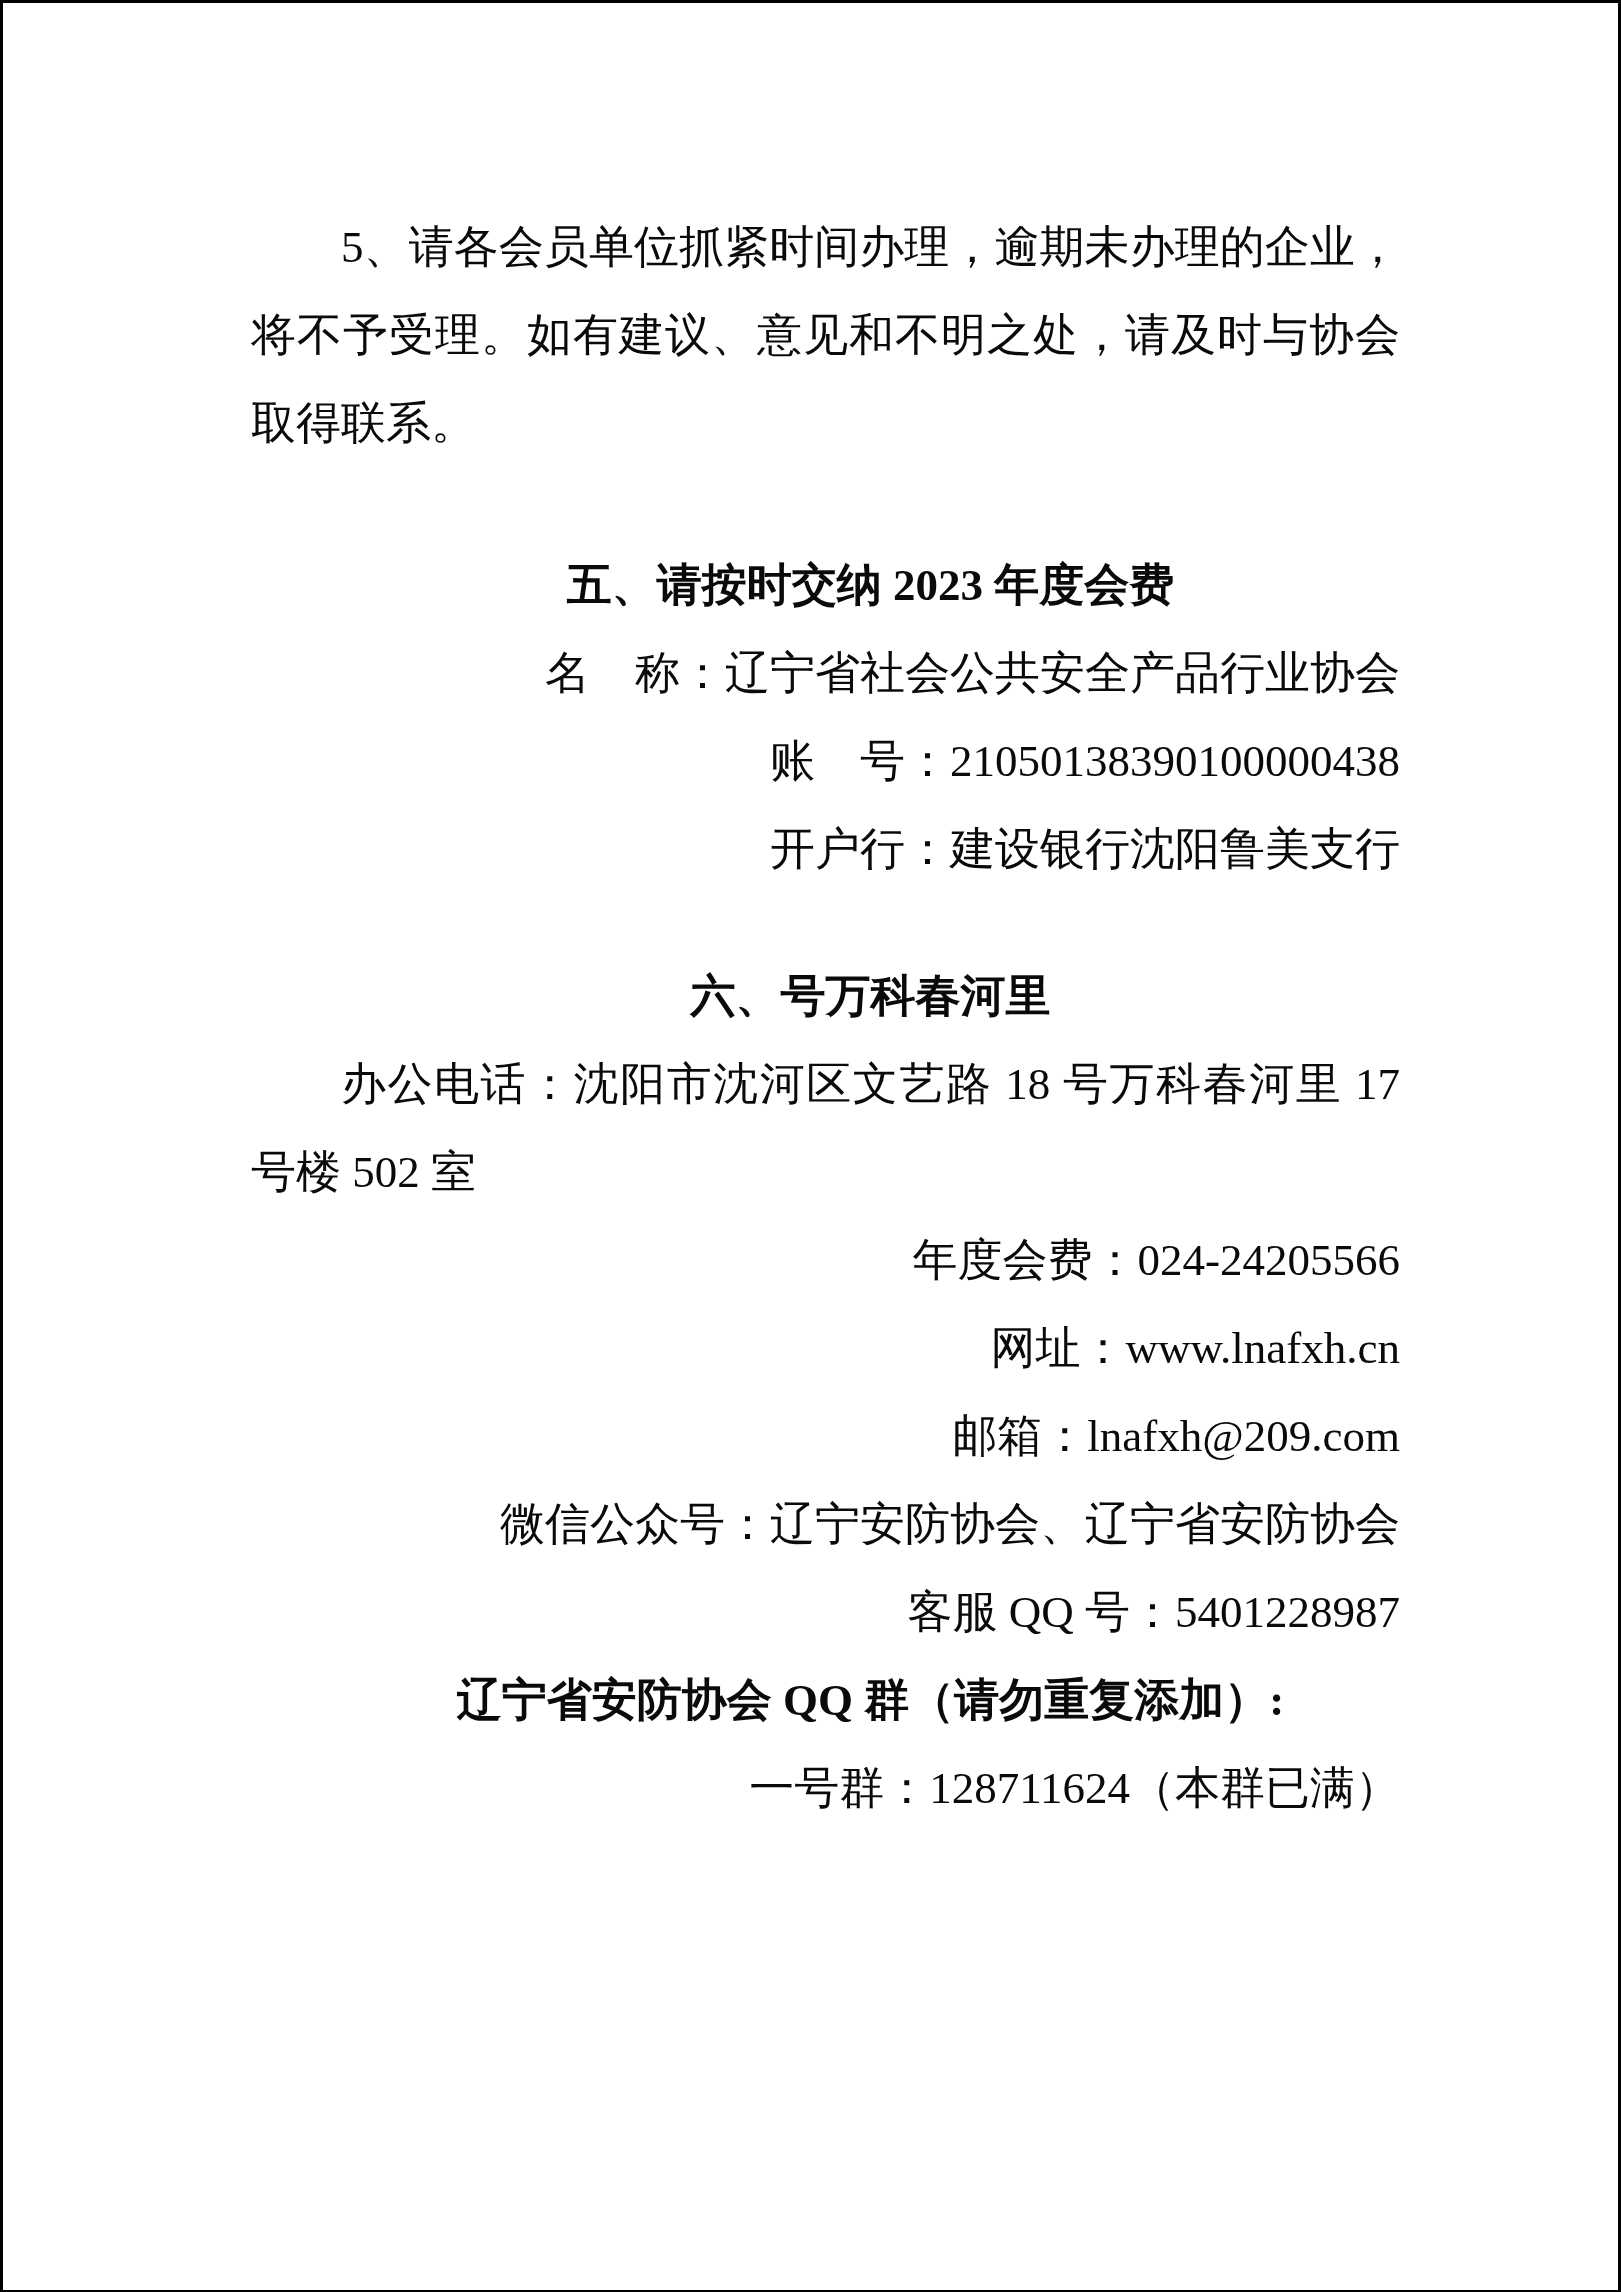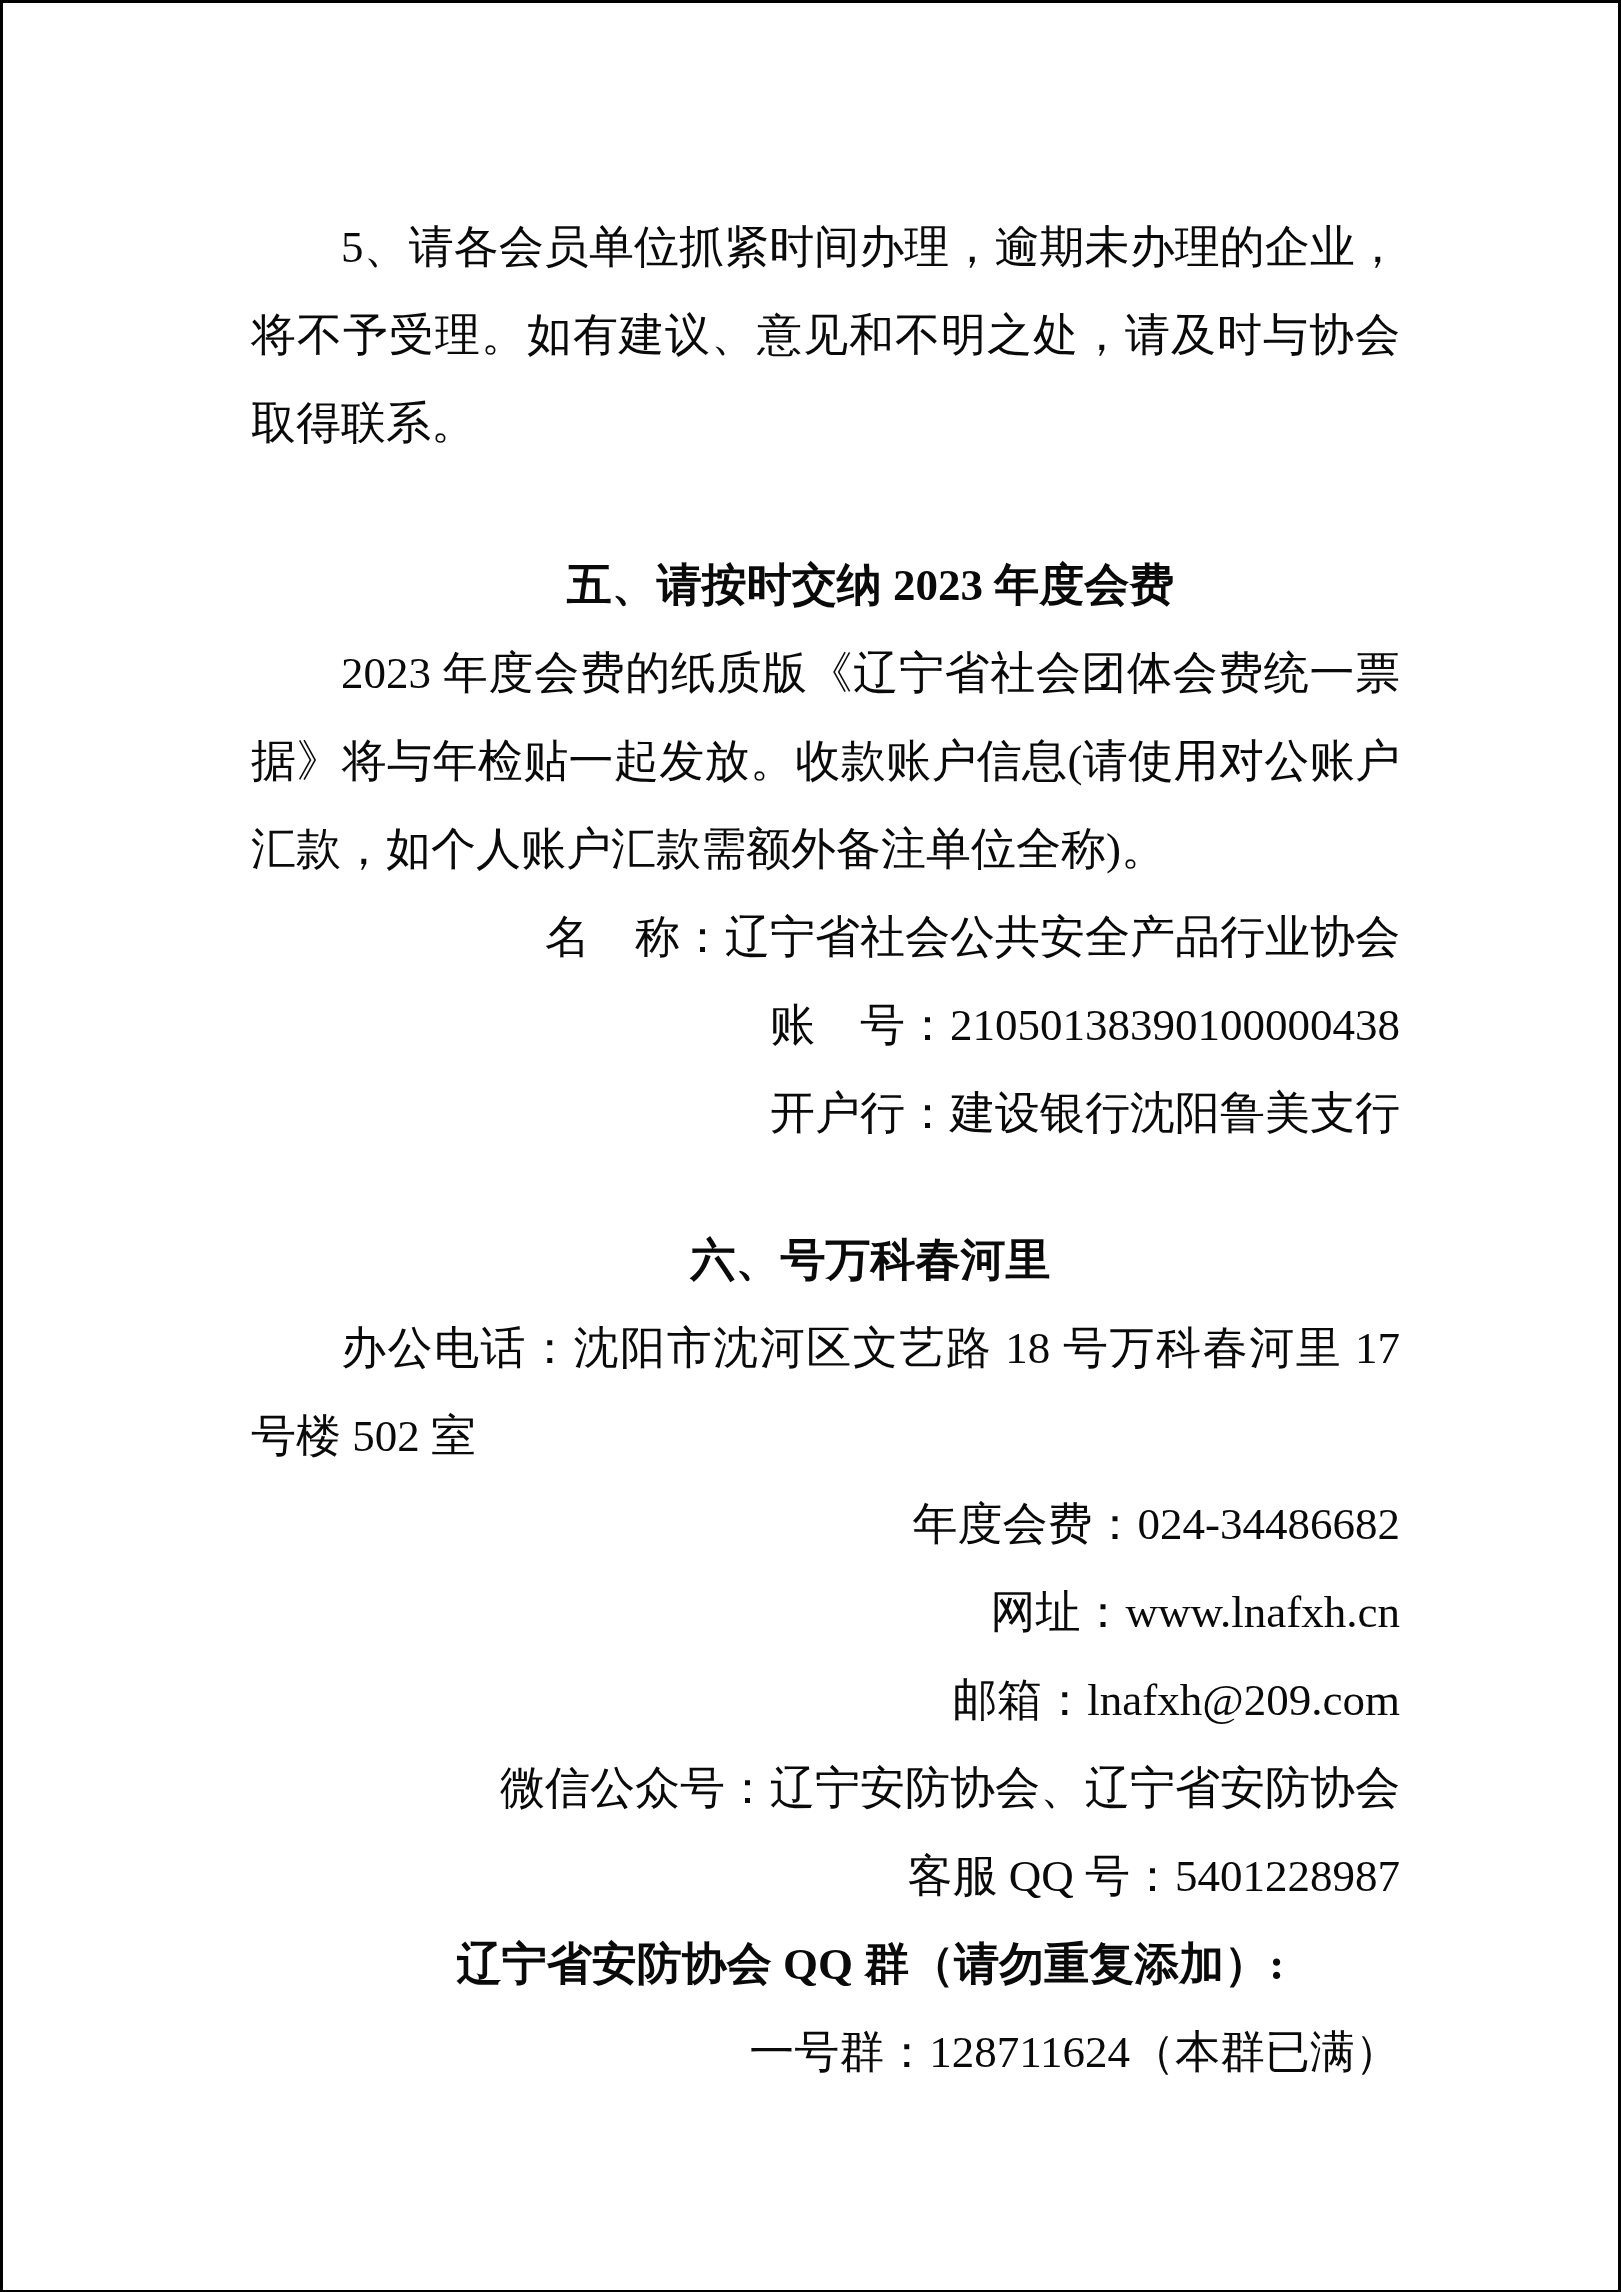--- a/index.html
+++ b/index.html
@@ -43,35 +43,34 @@
 
 <div class="page">
   <div class="content">
 
     <p class="indent">5、请各会员单位抓紧时间办理，逾期未办理的企业，将不予受理。如有建议、意见和不明之处，请及时与协会取得联系。</p>
 
     <div class="spacer-lg"></div>
 
     <p class="heading">五、请按时交纳 2023 年度会费</p>
 
-    <p class="indent">2023 年度会费的纸质版《辽宁省社会团体会费统一票据》将与年检贴一起发放。收款账户信息(请使用对公账户汇款，如个人账户汇款需额外备注单位全称)。</p>
 
     <p class="field-row"><span>名　称：</span><span>辽宁省社会公共安全产品行业协会</span></p>
 
     <p class="field-row"><span>账　号：</span><span>21050138390100000438</span></p>
 
     <p class="field-row"><span>开户行：</span><span>建设银行沈阳鲁美支行</span></p>
 
     <div class="spacer-md"></div>
 
     <p class="heading">六、号万科春河里</p>
 
     <p class="indent"><span>办公电话：</span><span>沈阳市沈河区文艺路 18 号万科春河里 17 号楼 502 室</span></p>
 
-    <p class="field-row"><span>年度会费：</span><span>024-34486682</span></p>
+    <p class="field-row"><span>年度会费：</span><span>024-24205566</span></p>
 
     <p class="field-row"><span>网址：</span><span>www.lnafxh.cn</span></p>
 
     <p class="field-row"><span>邮箱：</span><span>lnafxh@209.com</span></p>
 
     <p class="field-row"><span>微信公众号：</span><span>辽宁安防协会、辽宁省安防协会</span></p>
 
     <p class="field-row"><span>客服 QQ 号：</span><span>5401228987</span></p>
 
     <p class="heading">辽宁省安防协会 QQ 群（请勿重复添加）:</p>

